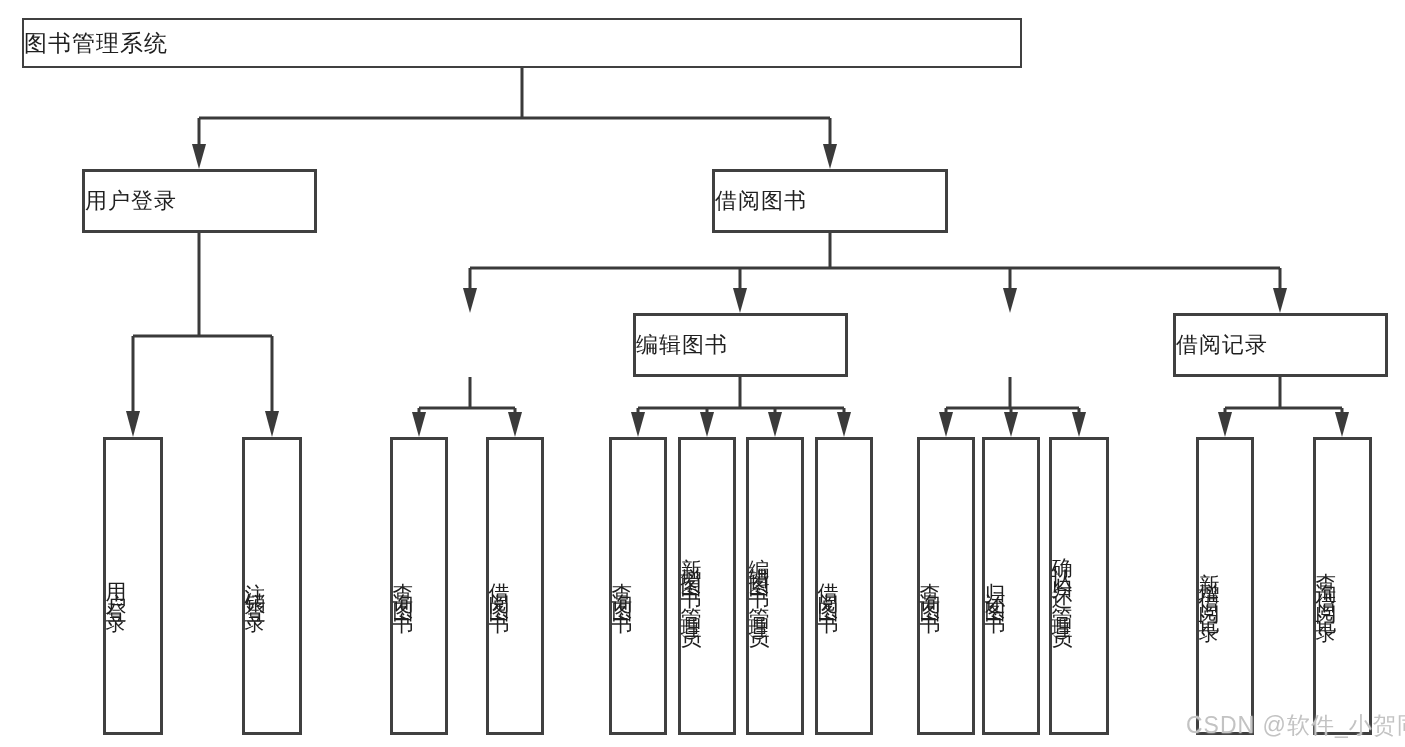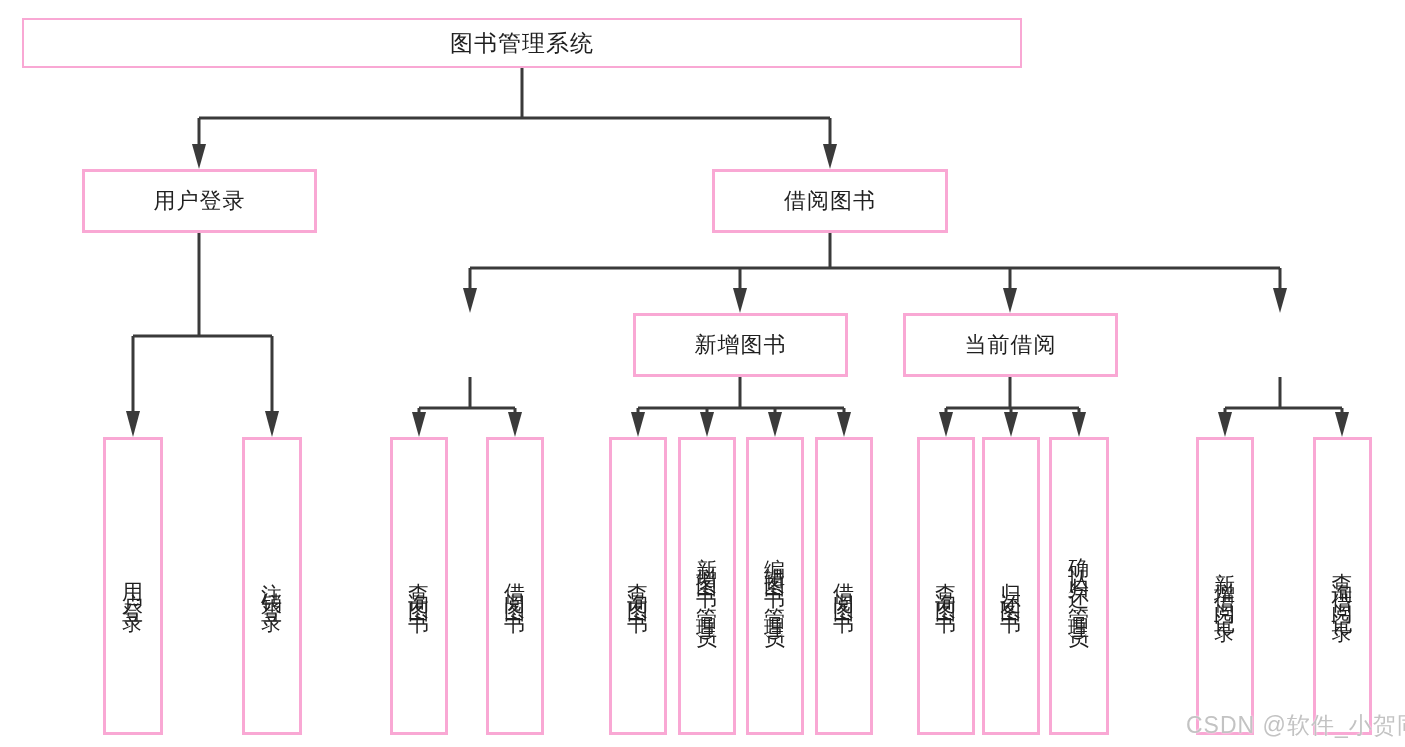--- a/index.html
+++ b/index.html
@@ -19,24 +19,23 @@
   .connectors {
     position: absolute;
     left: 0;
     top: 0;
     pointer-events: none;
   }
   .node {
     position: absolute;
     box-sizing: border-box;
     background: #ffffff;
-    border: 3px solid #f9a8d4;
+    border: 3px solid #404040;
     display: flex;
     align-items: center;
-    justify-content: center;
   }
   .node.root {
     border-width: 2px;
     font-size: 23px;
   }
   .node.hbox {
     font-size: 22px;
   }
   .node.hbox span, .node.root span {
     white-space: nowrap;
@@ -113,24 +112,24 @@
   </div>
 
   <div class="node hbox" style="left:82px; top:169px; width:235px; height:64px;">
     <span>用户登录</span>
   </div>
   <div class="node hbox" style="left:712px; top:169px; width:236px; height:64px;">
     <span>借阅图书</span>
   </div>
 
   <div class="node hbox" style="left:633px; top:313px; width:215px; height:64px;">
-    <span>新增图书</span>
+    <span>编辑图书</span>
   </div>
-  <div class="node hbox" style="left:903px; top:313px; width:215px; height:64px;">
-    <span>当前借阅</span>
+  <div class="node hbox" style="left:1173px; top:313px; width:215px; height:64px;">
+    <span>借阅记录</span>
   </div>
 
   <div class="node vbox" style="left:103px; top:437px; width:60px; height:298px;">
     <span>用户登录</span>
   </div>
   <div class="node vbox" style="left:242px; top:437px; width:60px; height:298px;">
     <span>注销登录</span>
   </div>
 
   <div class="node vbox" style="left:390px; top:437px; width:58px; height:298px;">

